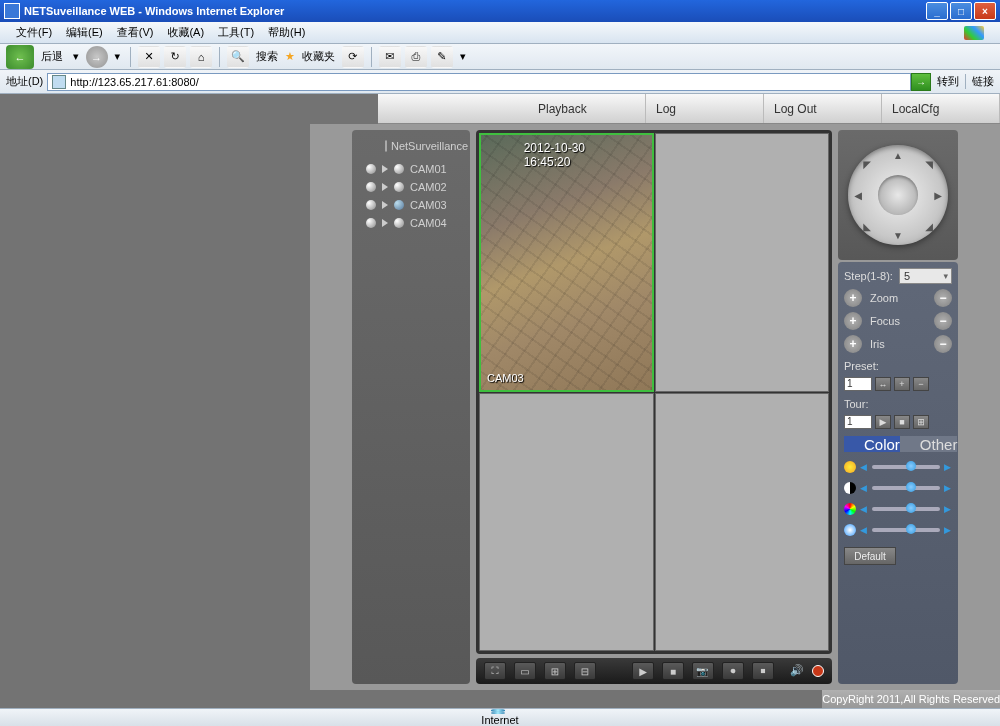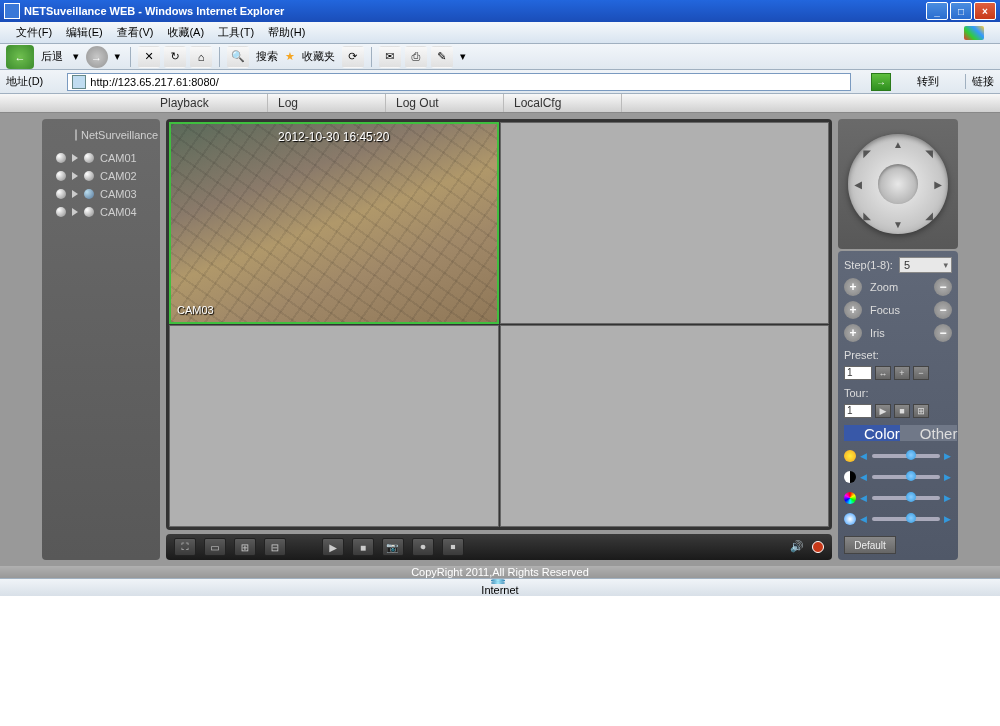--- a/index.html
+++ b/index.html
@@ -21,30 +21,30 @@
 
 .toolbar { height: 26px; background: linear-gradient(#f2f6fa, #e0e8f0); display: flex; align-items: center; padding: 0 6px; border-bottom: 1px solid #a0b0c0; gap: 4px; }
 .tbtn { width: 22px; height: 22px; border: 1px solid transparent; border-radius: 3px; display: flex; align-items: center; justify-content: center; cursor: pointer; background: linear-gradient(#f8f8f8, #e0e0e0); font-size: 11px; }
 .tbtn.back { width: 28px; height: 24px; background: radial-gradient(circle, #6fbf4f, #3f8f2f); border-radius: 4px; color: #fff; }
 .tbtn.fwd { width: 22px; height: 22px; background: radial-gradient(circle, #c8c8c8, #989898); border-radius: 50%; color: #fff; }
 .tlabel { margin: 0 3px; cursor: pointer; }
 .tsep { width: 1px; height: 20px; background: #a0b0c0; margin: 0 3px; }
 .star { color: #f5a623; }
 
 
-.addrbar { height: 24px; background: linear-gradient(#f0f4f8, #e0e8f0); display: flex; align-items: center; padding: 0 6px; border-bottom: 1px solid #a0b0c0; gap: 20px; }
+.addrbar { height: 24px; background: linear-gradient(#f0f4f8, #e0e8f0); display: flex; align-items: center; padding: 0 6px; border-bottom: 1px solid #a0b0c0; gap: 0; }
 .addrlabel { margin-right: 4px; }
 .addrinput { flex: 1; height: 18px; border: 1px solid #7a9ac0; background: #fff; display: flex; align-items: center; padding: 0 4px; gap: 4px; }
 .addrinput .pageicon { width: 14px; height: 14px; background: #c0dcf0; border: 1px solid #688; }
 .gobtn { width: 20px; height: 18px; background: linear-gradient(#5fbf3f, #2f8f1f); border: 1px solid #2a7a1a; color: #fff; display: flex; align-items: center; justify-content: center; cursor: pointer; font-size: 10px; }
 .gobtn-label { margin: 0 6px; cursor: pointer; }
 .links { cursor: pointer; border-left: 1px solid #a0b0c0; padding-left: 6px; }
 
 
-.content { height: 484px; background: #a21caf; display: flex; flex-direction: column; }
+.content { height: 614px; background: #737373; display: flex; flex-direction: column; align-items: flex-end; }
 
 
 .navrow { height: 30px; background: linear-gradient(#f8f8f8, #d0d0d0); display: flex; align-items: center; border-bottom: 1px solid #888; }
 .navrow .logo { width: 50px; }
 .navtab { width: 118px; height: 100%; display: flex; align-items: center; padding-left: 10px; border-right: 1px solid #bbb; cursor: pointer; font-size: 12px; color: #333; }
 
 
 .mainrow { flex: 1; display: flex; padding: 6px 42px 6px 42px; gap: 6px; background: #999; }
 
 

